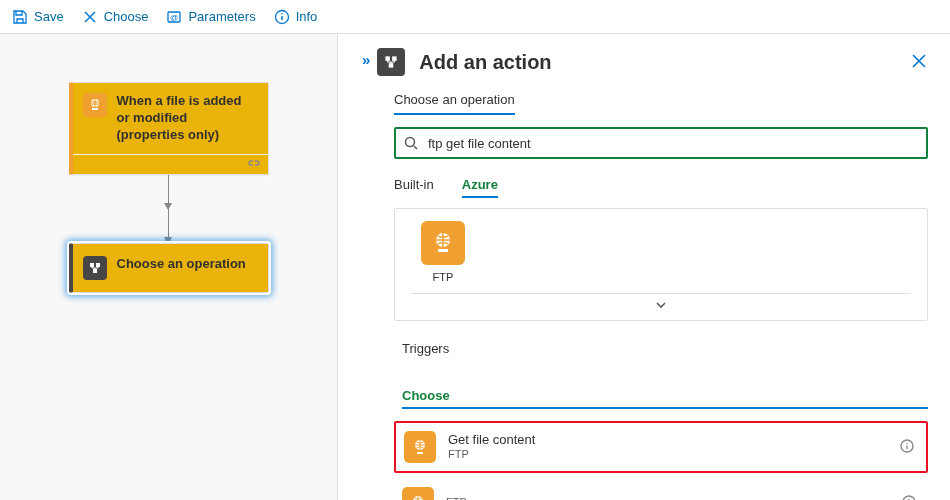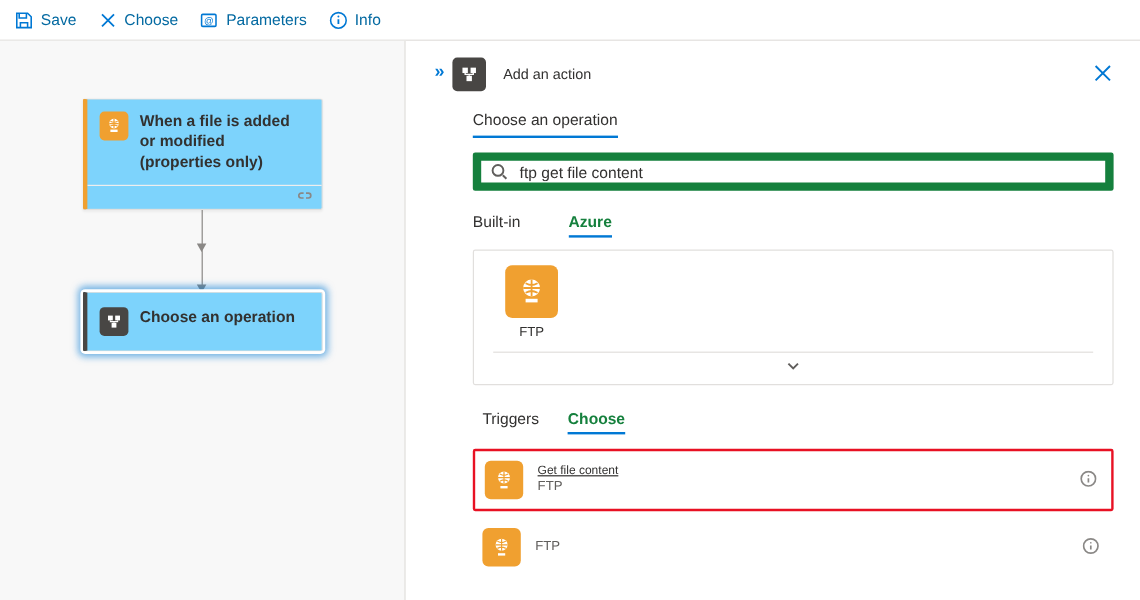--- a/index.html
+++ b/index.html
@@ -38,21 +38,21 @@
     background: #f8f8f8;
     border-right: 1px solid #e1dfdd;
     padding: 48px 40px 0 40px;
     display: flex;
     flex-direction: column;
     align-items: center;
     overflow: hidden;
   }
   .card {
     width: 200px;
-    background: #7dd3fc;
+    background: #eab308;
     border: 1px solid #e1dfdd;
     border-left: 4px solid #f0a030;
     border-radius: 2px;
     position: relative;
     box-shadow: 0 1px 2px rgba(0,0,0,0.05);
   }
   .card-head {
     display: flex;
     align-items: flex-start;
     gap: 10px;
@@ -100,35 +100,35 @@
   }
   .collapse-arrows {
     color: #0078d4; font-weight: bold; font-size: 15px; cursor: pointer;
     letter-spacing: -3px; margin-right: -4px; margin-top: -6px;
   }
   .op-icon {
     width: 28px; height: 28px; border-radius: 4px; background: #484644;
     display: flex; align-items: center; justify-content: center;
   }
   .op-icon svg { width: 18px; height: 18px; fill: #fff; }
-  .panel-title { font-size: 12px; flex: 1; }
+  .panel-title { font-size: 20px; flex: 1; font-weight: bold; }
   .close-x svg { width: 18px; height: 18px; stroke: #0078d4; stroke-width: 1.6; cursor: pointer; }
   .panel-body { padding: 4px 22px 0 56px; flex: 1; overflow: hidden; }
   .section-label { font-size: 13px; color: #323130; padding: 4px 0 6px 0; border-bottom: 2px solid #0078d4; display: inline-block; margin-bottom: 12px; }
   .searchbox {
     display: flex; align-items: center; gap: 8px;
-    border: 7px solid #15803d; height: 32px; padding: 0 8px; border-radius: 2px;
+    border: 2px solid #15803d; height: 32px; padding: 0 8px; border-radius: 2px;
     margin-bottom: 14px;
   }
   .searchbox input {
     border: none; outline: none; flex: 1; font-size: 13px; color: #323130;
     background: transparent;
   }
   .searchbox svg { width: 14px; height: 14px; stroke: #605e5c; fill: none; stroke-width: 1.6; }
-  .tabs { display: flex; gap: 40px; margin-bottom: 10px; font-size: 13px; }
+  .tabs { display: flex; gap: 28px; margin-bottom: 10px; font-size: 13px; }
   .tab { padding: 4px 0; cursor: pointer; }
   .tab.active { color: #15803d; border-bottom: 2px solid #0078d4; font-weight: 600; }
   .connector-box {
     border: 1px solid #e1dfdd; padding: 12px 16px 8px 16px; border-radius: 2px;
     display: flex; flex-direction: column; gap: 0;
   }
   .connectors-row { display: flex; gap: 20px; }
   .conn-item { display: flex; flex-direction: column; align-items: center; gap: 6px; width: 64px; cursor: pointer; }
   .conn-badge {
     width: 44px; height: 44px; border-radius: 6px;
@@ -136,34 +136,34 @@
   }
   .conn-badge.orange { background: #f0a030; }
   .conn-badge.yellow { background: #f2c811; }
   .conn-badge svg { width: 28px; height: 28px; fill: #fff; }
   .conn-name { font-size: 11px; text-align: center; color: #323130; }
   .expand-bar {
     border-top: 1px solid #e1dfdd; margin-top: 10px;
     display: flex; justify-content: center; padding-top: 4px; cursor: pointer;
   }
   .expand-bar svg { width: 14px; height: 14px; stroke: #605e5c; fill: none; stroke-width: 1.6; }
-  .subtabs { display: flex; gap: 24px; margin: 16px 0 12px 8px; font-size: 13px; }
+  .subtabs { display: flex; gap: 24px; margin: 16px 0 12px 8px; font-size: 13px; flex-direction: column; }
   .action-list { display: flex; flex-direction: column; gap: 6px; }
   .action-item {
     display: flex; align-items: center; gap: 12px;
     padding: 8px 12px 8px 8px; cursor: pointer;
   }
   .action-item.highlight { border: 2px solid #e81123; border-radius: 2px; }
   .small-badge {
     width: 32px; height: 32px; border-radius: 5px; background: #f0a030;
     display: flex; align-items: center; justify-content: center; flex-shrink: 0;
   }
   .small-badge svg { width: 20px; height: 20px; fill: #fff; }
   .action-text { display: flex; flex-direction: column; line-height: 1.25; flex: 1; }
-  .action-title { font-size: 10px; text-decoration: underline; }
+  .action-title { font-size: 13px; }
   .action-sub { font-size: 11px; color: #605e5c; }
   .info-icon svg { width: 14px; height: 14px; stroke: #8a8886; fill: none; stroke-width: 1.4; }
 </style>
 </head>
 <body>
 
 <div class="toolbar">
   <div class="toolbar-btn">
     <svg viewBox="0 0 16 16">
         <path d="M2 2h9l3 3v9H2z M4 2v4h6V2 M5 14v-4h6v4" stroke-width="1.3"></path>

